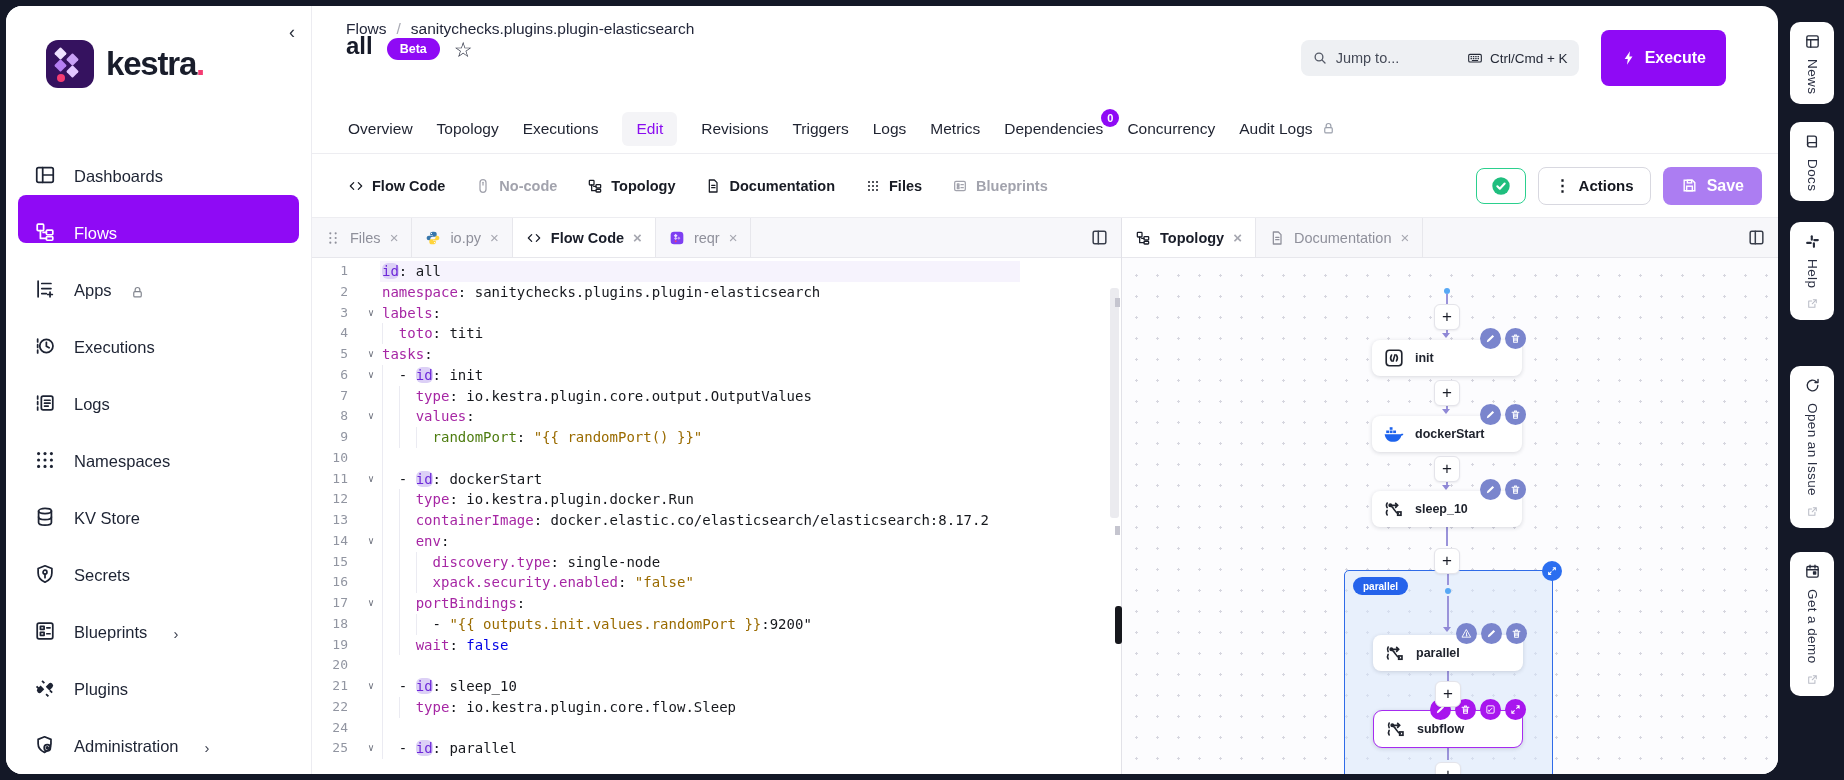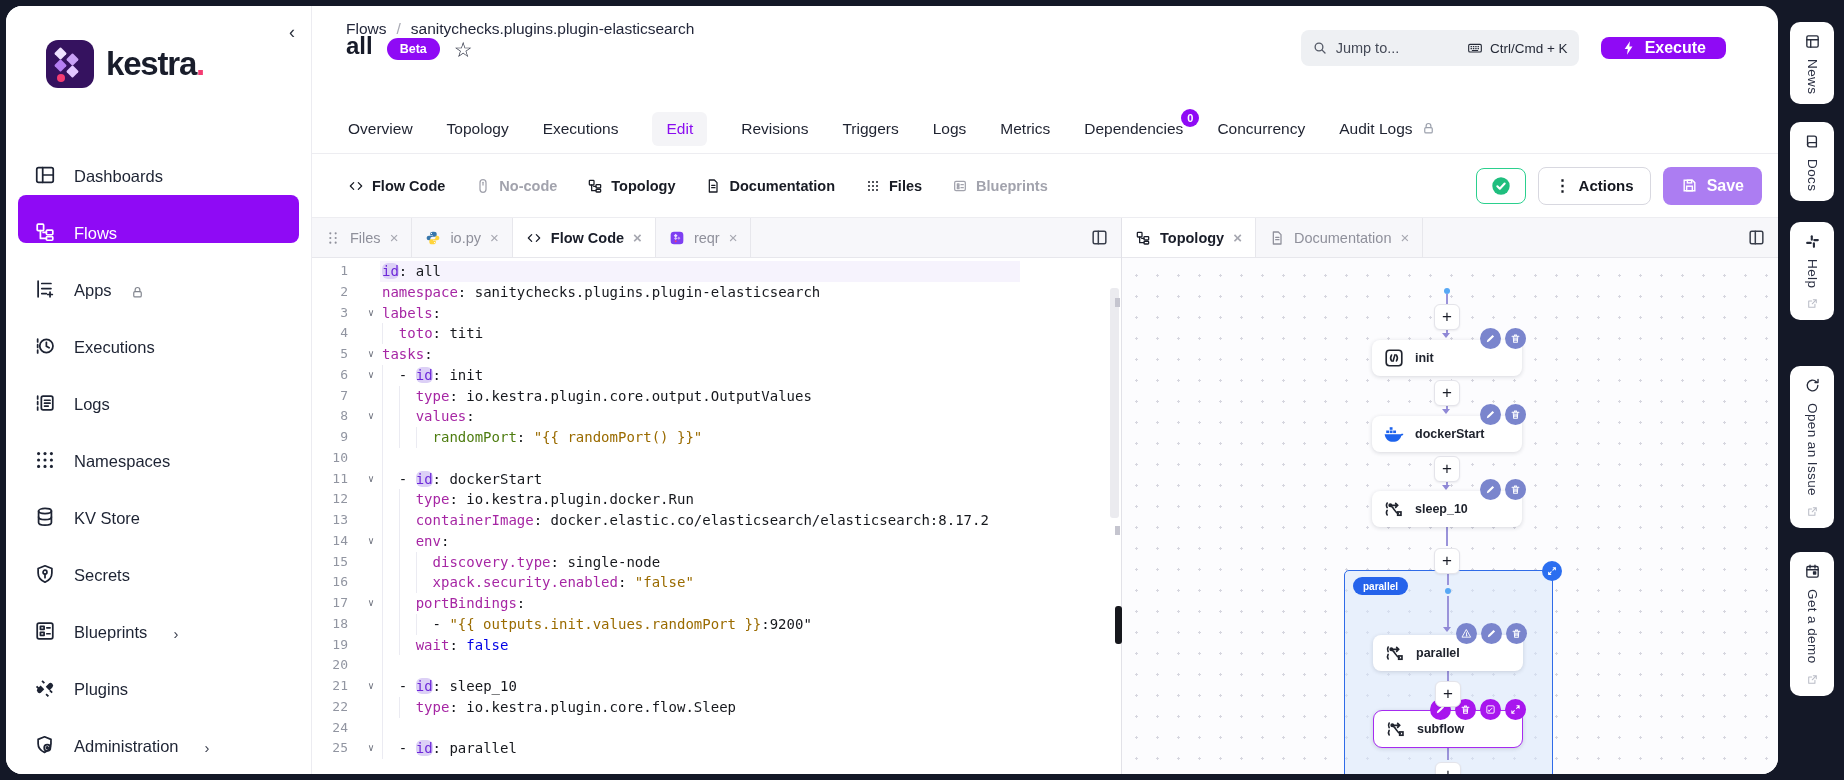--- a/index.html
+++ b/index.html
@@ -36,23 +36,23 @@
   .hdr { height:98px; position:relative; flex:none; }
   .crumbs { position:absolute; left:34px; top:14px; font-size:15.5px; color:#23273a; display:flex; gap:10px; }
   .crumbs .sep { color:#a9aab4; }
   .titlerow { position:absolute; left:34px; top:26px; display:flex; align-items:flex-end; gap:14px; }
   .title { font-size:24px; font-weight:800; color:#171b29; }
   .beta { background:#8F0AF5; color:#fff; font-size:12.5px; font-weight:700; padding:4px 13px; border-radius:14px; }
   .star { font-size:21px; color:#23283a; line-height:1; cursor:pointer; }
   .hdr-right { position:absolute; right:52px; top:24px; display:flex; gap:22px; align-items:center; }
   .jump { width:278px; height:36px; background:#eef0f3; border-radius:8px; display:flex; align-items:center; padding:0 11px; gap:8px; font-size:14.5px; color:#454a57; cursor:text; }
   .jump .short { margin-left:auto; display:flex; align-items:center; gap:7px; font-size:13.5px; color:#262b38; }
-  .execbtn { height:22px; background:#8F0AF5; color:#fff; border:none; border-radius:8px; display:flex; align-items:center; gap:8px; padding:0 20px; font-size:16px; font-weight:600; cursor:pointer; }
-
-  .tabsrow { height:50px; border-bottom:1px solid #ededf1; display:flex; align-items:center; gap:34px; padding-left:36px; font-size:15.5px; color:#1e2230; flex:none; }
+  .execbtn { height:56px; background:#8F0AF5; color:#fff; border:none; border-radius:8px; display:flex; align-items:center; gap:8px; padding:0 20px; font-size:16px; font-weight:600; cursor:pointer; }
+
+  .tabsrow { height:50px; border-bottom:1px solid #ededf1; display:flex; align-items:center; gap:24px; padding-left:36px; font-size:15.5px; color:#1e2230; flex:none; }
   .ftab { position:relative; cursor:pointer; display:flex; align-items:center; gap:8px; }
   .ftab.active { color:#8a0cf0; background:#f4f4f7; border-radius:6px; padding:8px 14px; }
   .badge0 { position:absolute; top:-11px; right:-16px; width:18px; height:18px; background:#8F0AF5; color:#fff; border-radius:50%; font-size:11px; display:flex; align-items:center; justify-content:center; font-weight:700; }
   .ftab .lk svg { width:15px; height:15px; stroke:#9ba0ac; }
 
   .toolbarrow { height:64px; border-bottom:1px solid #ededf1; display:flex; align-items:center; gap:30px; padding-left:36px; position:relative; font-size:14.5px; font-weight:600; color:#181b24; flex:none; }
   .titem { display:flex; gap:8px; align-items:center; cursor:pointer; }
   .titem.muted { color:#a2a3ad; }
   .tb-right { position:absolute; right:16px; top:0; height:100%; display:flex; gap:12px; align-items:center; }
   .checkbtn { width:50px; height:36px; border:1.5px solid #2bd08e; border-radius:8px; display:flex; align-items:center; justify-content:center; background:#fff; cursor:pointer; }

